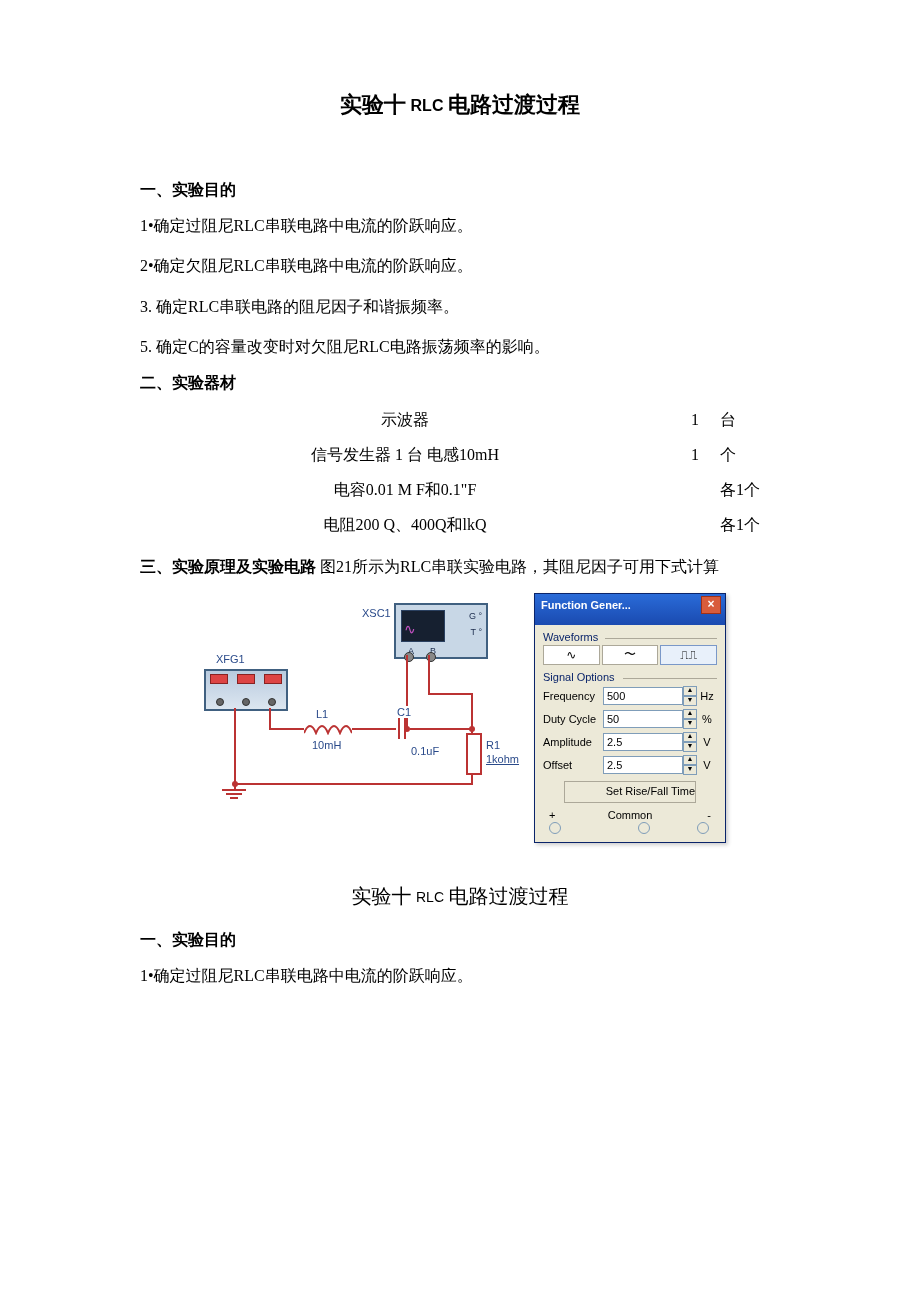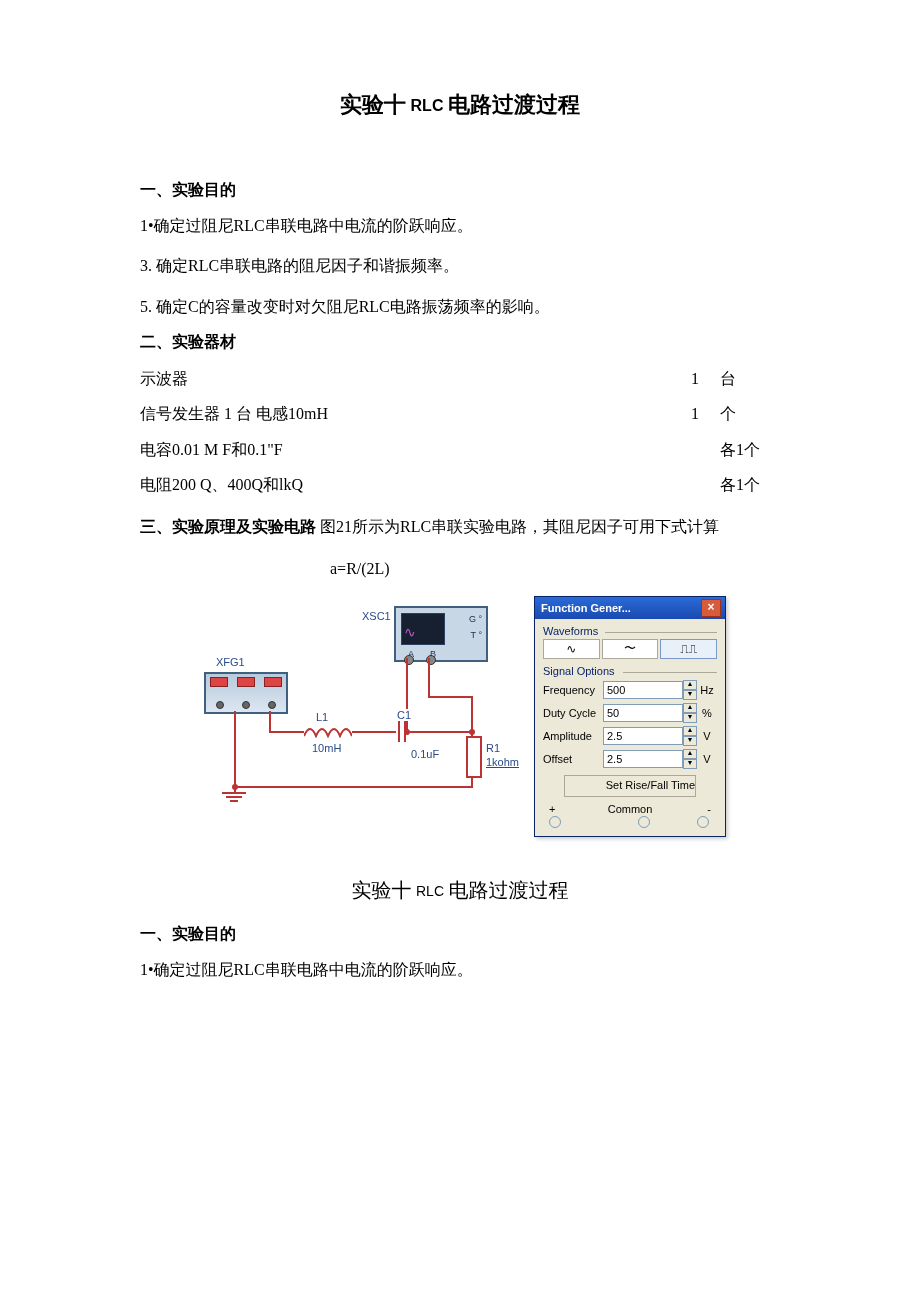--- a/index.html
+++ b/index.html
@@ -38,21 +38,21 @@
   }
   .para {
     margin: 10px 0;
     line-height: 1.9;
   }
   .equip-row {
     display: flex;
     justify-content: space-between;
     line-height: 2.2;
   }
-  .equip-row .left { flex: 1; }
+  .equip-row .left { flex: 1; text-align: center; }
   .equip-row .c1 { width: 50px; text-align: center; }
   .equip-row .c2 { width: 60px; text-align: left; }
   .formula {
     margin: 14px 0 14px 190px;
     line-height: 1.6;
   }
   .figure-row {
     display: flex;
     justify-content: center;
     align-items: flex-start;
@@ -116,21 +116,21 @@
     font-family: Tahoma, Arial, sans-serif;
     font-size: 11px;
     border: 1px solid #0a246a;
     background: #ece9d8;
     box-shadow: 2px 2px 4px rgba(0,0,0,.2);
   }
   .fg-title {
     display:flex; justify-content:space-between; align-items:center;
     height: 22px;
     background: linear-gradient(#2a6bd8,#1a4ab0);
-    color:#fff; font-weight:bold; padding:0 4px 0 6px;
+    color:#fff; font-weight:bold; padding:0 4px 9px 6px;
     font-family: "Tahoma", sans-serif;
     gap: 44px;
   }
   .fg-close {
     width:18px;height:16px;background:#d85c3c;border:1px solid #a03018;
     color:#fff;text-align:center;line-height:14px;font-weight:bold;font-size:12px;
     font-family: Arial;
   }
   .fg-body { padding:6px 8px 8px 8px; }
   .fg-group-label { color:#0a246a; font-size:11px; margin-bottom:2px; position:relative; }
@@ -169,20 +169,21 @@
 <div class="page">
 
   <div class="title">
     <span class="big">实验十</span>
     <span class="mid">RLC</span>
     <span class="big">电路过渡过程</span>
   </div>
 
   <div class="section-head">一、实验目的</div>
   <div class="para">1•确定过阻尼RLC串联电路中电流的阶跃响应。</div>
+  <div class="para">2•确定欠阻尼RLC串联电路中电流的阶跃响应。</div>
   <div class="para">3.   确定RLC串联电路的阻尼因子和谐振频率。</div>
   <div class="para">5.   确定C的容量改变时对欠阻尼RLC电路振荡频率的影响。</div>
 
   <div class="section-head">二、实验器材</div>
 
   <div class="equip-row">
     <span class="left">示波器</span>
     <span class="c1">1</span>
     <span class="c2">台</span>
   </div>
@@ -200,21 +201,20 @@
     <span class="left">电阻200 Q、400Q和lkQ</span>
     <span class="c1"></span>
     <span class="c2">各1个</span>
   </div>
 
   <div class="para">
     <span class="inline-bold">三、实验原理及实验电路</span>
     <span>图21所示为RLC串联实验电路，其阻尼因子可用下式计算</span>
   </div>
 
-  <div class="formula">a=R/(2L)</div>
 
   <div class="figure-row">
 
     <div class="schematic">
       <span class="xsc-lbl">XSC1</span>
       <div class="scope">
         <div class="screen">
             <span class="sine">∿</span>
           </div>
         <span class="lbl" style="top:6px;right:4px;">G °</span>

